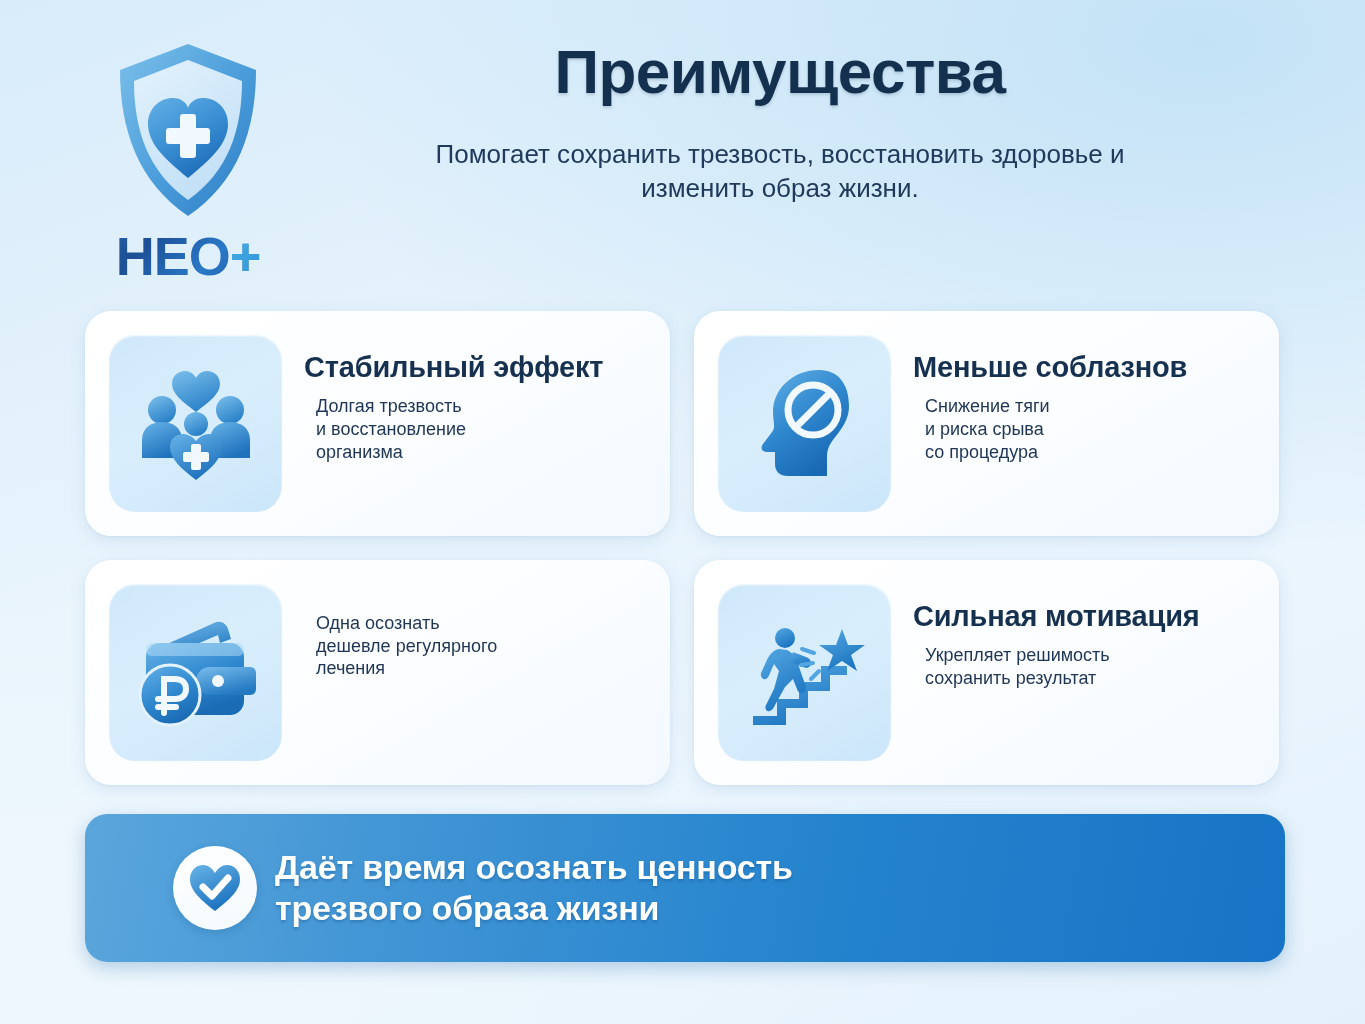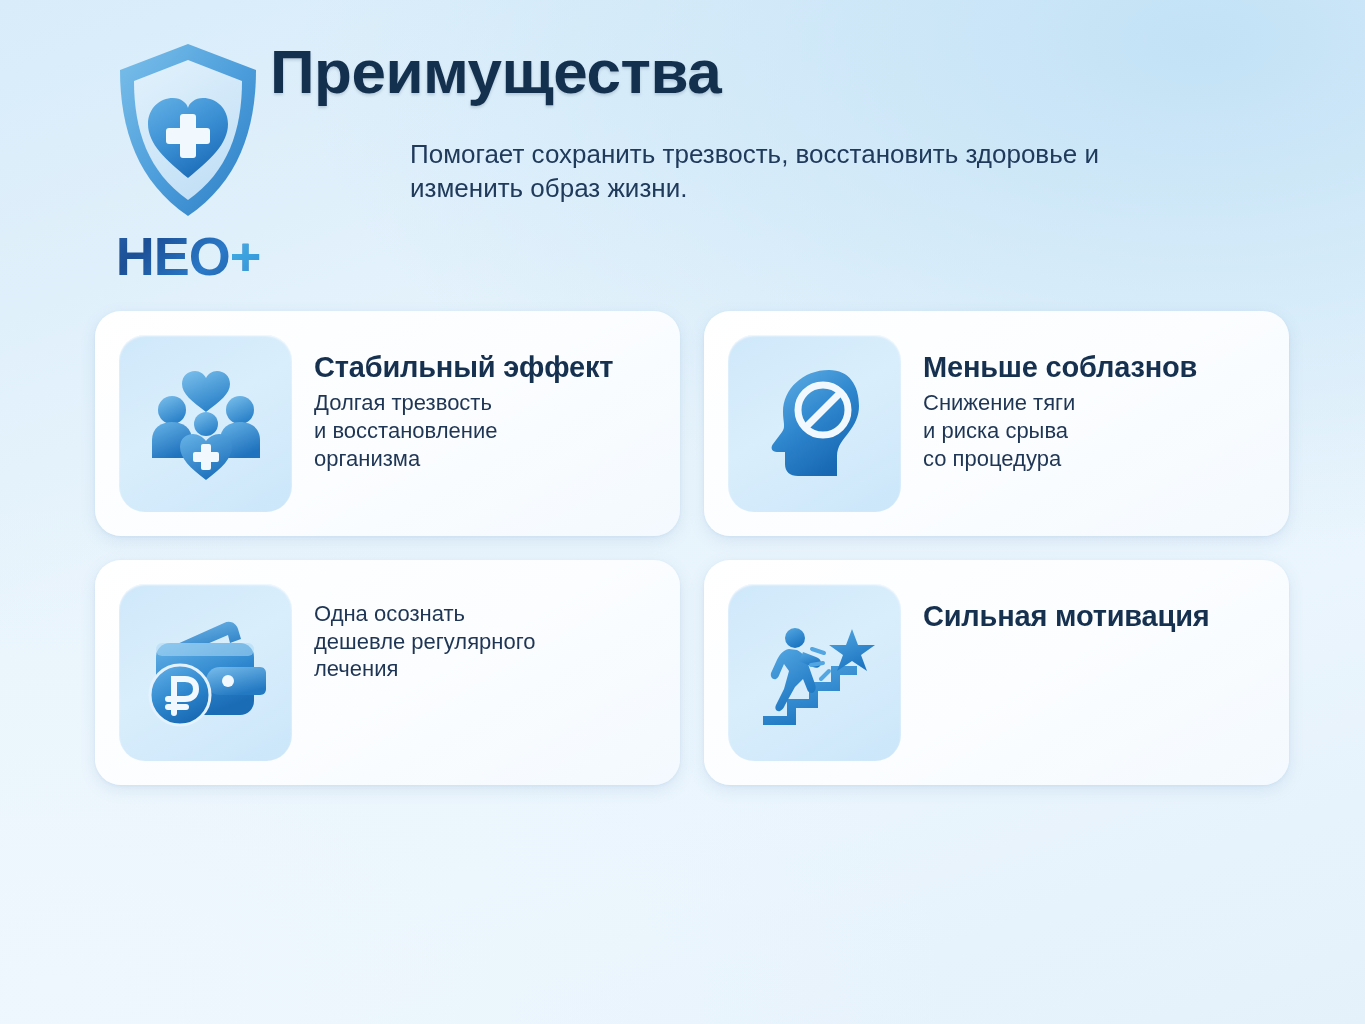--- a/index.html
+++ b/index.html
@@ -65,21 +65,21 @@
     background-clip: text;
     color: transparent;
     -webkit-text-fill-color: transparent;
   }
 
   .titles {
     position: absolute;
     left: 270px;
     top: 40px;
     width: 1020px;
-    text-align: left;
+    text-align: center;
   }
   .main-title {
     font-size: 62px;
     line-height: 1.03;
     font-weight: bold;
     color: #14304f;
     letter-spacing: -0.5px;
     margin: 0;
     text-shadow: 0 2px 3px rgba(20,48,79,0.18);
   }
@@ -89,21 +89,21 @@
     width: 740px;
     font-size: 26px;
     line-height: 1.3;
     color: #203a5c;
     font-weight: normal;
   }
 
   
   .cards {
     position: absolute;
-    left: 95px;
+    left: 85px;
     top: 311px;
     width: 1200px;
     display: grid;
     grid-template-columns: 585px 585px;
     grid-template-rows: 225px 225px;
     column-gap: 30px;
     row-gap: 27px;
     gap: 24px;
   }
 
@@ -139,24 +139,24 @@
   }
   .card-title {
     font-size: 29px;
     font-weight: bold;
     color: #16304f;
     line-height: 1.12;
     margin: 0 0 6px 0;
     letter-spacing: -0.2px;
   }
   .card-desc {
-    font-size: 22px;
+    font-size: 18px;
     line-height: 1.26;
     color: #1f3554;
-    margin: 0;
+    margin: 12px;
     white-space: pre-line;
   }
 
   
   .footer {
     position: absolute;
     left: 85px;
     top: 814px;
     width: 1200px;
     height: 148px;
@@ -356,19 +356,37 @@
           <g stroke="#52a6e2" stroke-width="4" stroke-linecap="round">
             <line x1="73" y1="44" x2="61" y2="40"></line>
             <line x1="72" y1="54" x2="60" y2="56"></line>
             <line x1="78" y1="62" x2="70" y2="70"></line>
           </g>
         </svg>
       </div>
       <div class="card-text">
         <h2 class="card-title">Сильная
 мотивация</h2>
+        <p class="card-desc">Укрепляет решимость
+сохранить результат</p>
       </div>
     </div>
 
   </div>
 
+  <div class="footer">
+    <div class="footer-badge">
+      <svg width="54" height="54" viewBox="0 0 54 54">
+        <defs>
+          <linearGradient id="fhg" x1="0" y1="0" x2="0.5" y2="1">
+            <stop offset="0%" stop-color="#69b4e8"></stop>
+            <stop offset="100%" stop-color="#1b72bf"></stop>
+          </linearGradient>
+        </defs>
+        <path d="M27 50 C9 36 2 28 2 18 C2 10 8 4 15 4 C20 4 24 7 27 12 C30 7 34 4 39 4 C46 4 52 10 52 18 C52 28 45 36 27 50 Z" fill="url(#fhg)"></path>
+        <path d="M15 26 L24 35 L40 17" fill="none" stroke="#ffffff" stroke-width="7" stroke-linecap="round" stroke-linejoin="round"></path>
+      </svg>
+    </div>
+    <div class="footer-text">Даёт время осознать ценность
+трезвого образа жизни</div>
+  </div>
 
 </div>
 
 </body></html>

